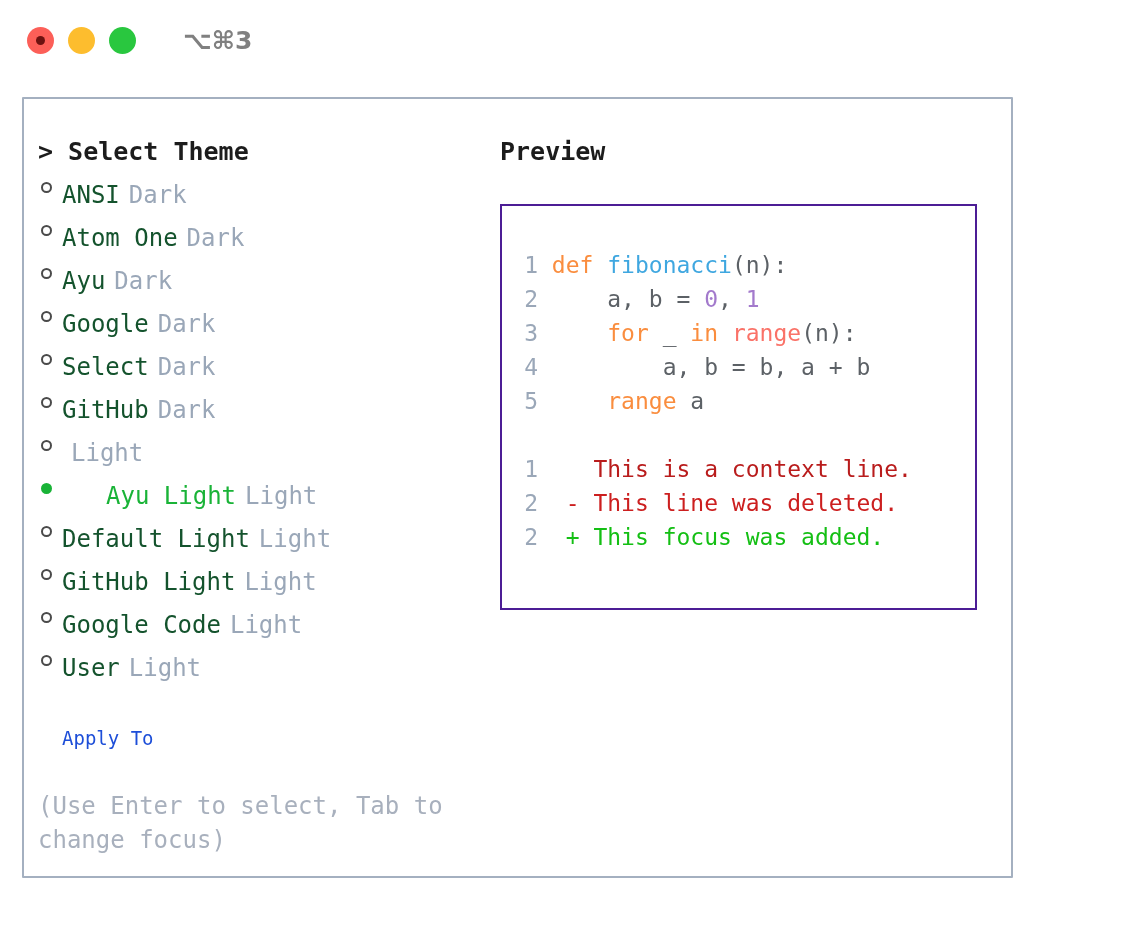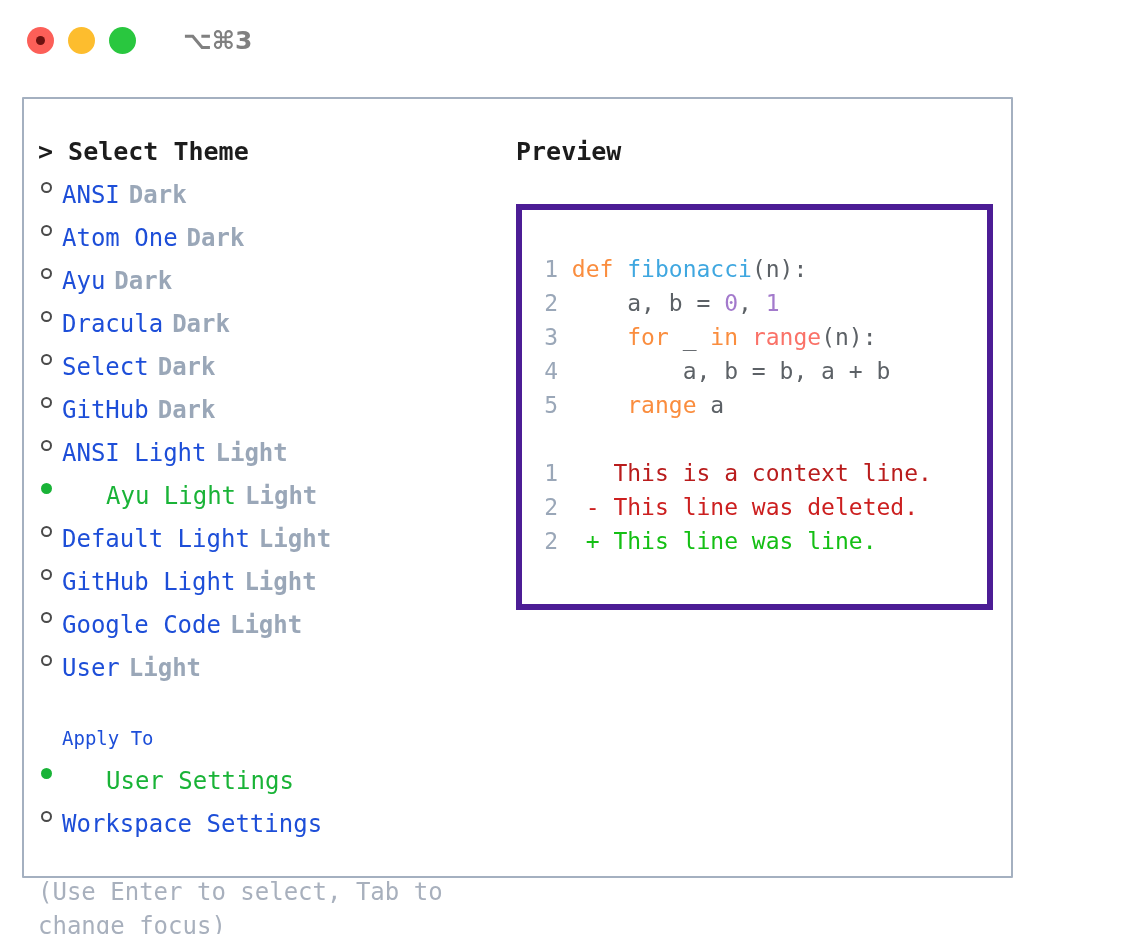--- a/index.html
+++ b/index.html
@@ -86,21 +86,21 @@
 
   .col-left {
     position: absolute;
     left: 14px;
     top: 36px;
     width: 450px;
   }
 
   .col-right {
     position: absolute;
-    left: 492px;
+    left: 476px;
     top: 36px;
     width: 500px;
   }
 
   
   .section-header {
     font-size: 25px;
     font-weight: bold;
     color: #1c1c1c;
     line-height: 34px;
@@ -134,27 +134,26 @@
     border-radius: 50%;
     box-sizing: border-box;
     border: 2px solid #4a4a4a;
     background: transparent;
   }
   .row.selected .bullet::before {
     border-color: #19b337;
     background: #19b337;
   }
 
-  .row-label { color: #1d4ed8; }
+  .row-label { color: #14532d; }
   .row.selected .row-label { color: #19b337; margin-left: 44px; }
 
   .row-badge {
     color: #9aa7b8;
     margin-left: 9px;
-    font-weight: bold;
   }
 
   .subheader {
     font-size: 19px;
     color: #1d4ed8;
     line-height: 34px;
     padding-left: 24px;
     white-space: pre;
   }
 
@@ -173,21 +172,21 @@
     font-size: 25px;
     font-weight: bold;
     color: #1c1c1c;
     line-height: 34px;
   }
 
   .preview-box {
     margin-top: 35px;
     width: 477px;
     height: 406px;
-    border: 6px solid #4c1d95;
+    border: 2px solid #4c1d95;
     box-sizing: border-box;
     background: #ffffff;
     padding: 42px 0 0 14px;
   }
 
   .code-line {
     font-size: 23px;
     line-height: 34px;
     white-space: pre;
   }
@@ -225,39 +224,35 @@
   <div class="panel">
 
     <div class="col-left">
 
       <div class="section-header">&gt; Select Theme</div>
 
       <div class="list" id="theme-list">
           <div class="row"><span class="bullet"></span><span class="row-label">ANSI</span><span class="row-badge">Dark</span></div>
           <div class="row"><span class="bullet"></span><span class="row-label">Atom One</span><span class="row-badge">Dark</span></div>
           <div class="row"><span class="bullet"></span><span class="row-label">Ayu</span><span class="row-badge">Dark</span></div>
-          <div class="row"><span class="bullet"></span><span class="row-label">Dracula</span><span class="row-badge">Dark</span></div>
+          <div class="row"><span class="bullet"></span><span class="row-label">Google</span><span class="row-badge">Dark</span></div>
           <div class="row"><span class="bullet"></span><span class="row-label">Select</span><span class="row-badge">Dark</span></div>
           <div class="row"><span class="bullet"></span><span class="row-label">GitHub</span><span class="row-badge">Dark</span></div>
-          <div class="row"><span class="bullet"></span><span class="row-label">ANSI Light</span><span class="row-badge">Light</span></div>
+          <div class="row"><span class="bullet"></span><span class="row-badge">Light</span></div>
           <div class="row selected"><span class="bullet"></span><span class="row-label">Ayu Light</span><span class="row-badge">Light</span></div>
           <div class="row"><span class="bullet"></span><span class="row-label">Default Light</span><span class="row-badge">Light</span></div>
           <div class="row"><span class="bullet"></span><span class="row-label">GitHub Light</span><span class="row-badge">Light</span></div>
           <div class="row"><span class="bullet"></span><span class="row-label">Google Code</span><span class="row-badge">Light</span></div>
           <div class="row"><span class="bullet"></span><span class="row-label">User</span><span class="row-badge">Light</span></div>
         </div>
 
       <div class="spacer-lg"></div>
 
       <div class="subheader">Apply To</div>
 
-      <div class="list" id="apply-list">
-          <div class="row selected"><span class="bullet"></span><span class="row-label">User Settings</span></div>
-          <div class="row"><span class="bullet"></span><span class="row-label">Workspace Settings</span></div>
-        </div>
 
       <div class="spacer-md"></div>
 
       <div class="hint">(Use Enter to select, Tab to change focus)</div>
     </div>
 
     <div class="col-right">
 
       <div class="preview-title">Preview</div>
 
@@ -266,19 +261,19 @@
             <div class="code-line"><span class="ln">1</span><span> </span><span class="tok-kw">def </span><span class="tok-fn">fibonacci</span><span class="tok-punc">(n):</span></div>
             <div class="code-line"><span class="ln">2</span><span> </span><span class="tok-txt">    a, b = </span><span class="tok-num">0</span><span class="tok-txt">, </span><span class="tok-num">1</span></div>
             <div class="code-line"><span class="ln">3</span><span> </span><span class="tok-txt">    </span><span class="tok-kw">for</span><span class="tok-txt"> _ </span><span class="tok-kw">in</span><span class="tok-txt"> </span><span class="tok-bi">range</span><span class="tok-punc">(n):</span></div>
             <div class="code-line"><span class="ln">4</span><span> </span><span class="tok-txt">        a, b = b, a + b</span></div>
             <div class="code-line"><span class="ln">5</span><span> </span><span class="tok-txt">    </span><span class="tok-kw">range</span><span class="tok-txt"> a</span></div>
           </div>
         <div class="code-gap"></div>
         <div id="diff-block">
             <div class="code-line"><span class="ln">1</span><span class="diff-ctx">    </span><span class="diff-ctx">This is a context line.</span></div>
             <div class="code-line"><span class="ln">2</span><span class="diff-del">  - </span><span class="diff-del">This line was deleted.</span></div>
-            <div class="code-line"><span class="ln">2</span><span class="diff-add">  + </span><span class="diff-add">This line was line.</span></div>
+            <div class="code-line"><span class="ln">2</span><span class="diff-add">  + </span><span class="diff-add">This focus was added.</span></div>
           </div>
       </div>
     </div>
 
   </div>
 </div>
 
 </body></html>

